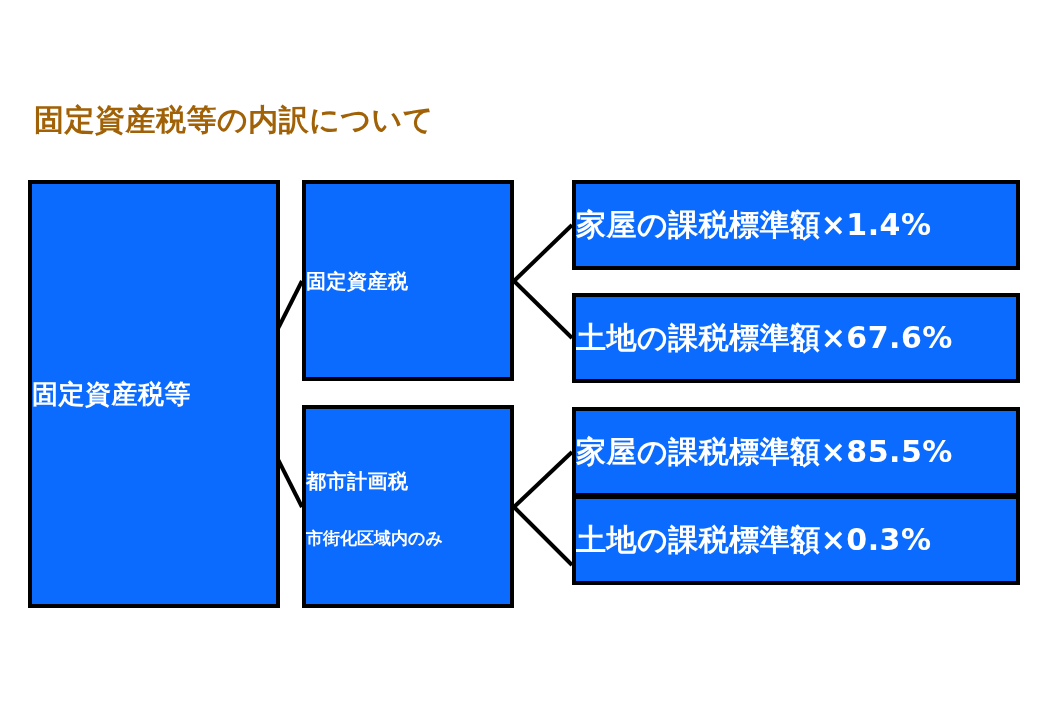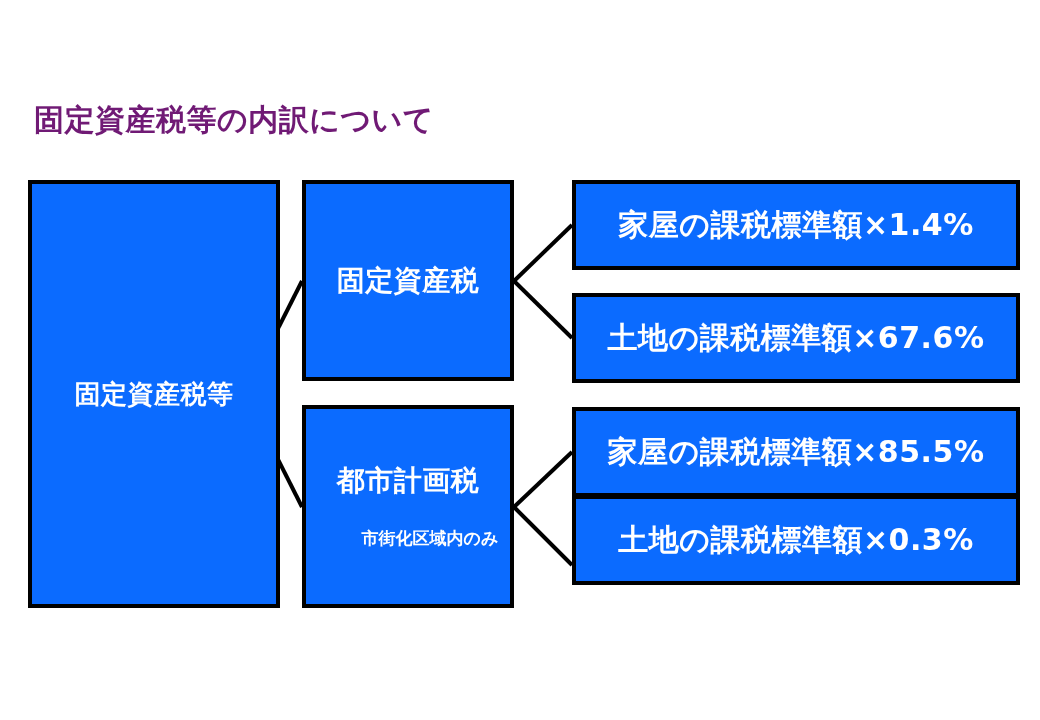--- a/index.html
+++ b/index.html
@@ -18,52 +18,51 @@
     width: 1040px;
     height: 720px;
     background: #ffffff;
   }
   #title {
     position: absolute;
     left: 34px;
     top: 100px;
     font-size: 30px;
     font-weight: bold;
-    color: #701a75;
+    color: #a16207;
     letter-spacing: 0.5px;
     white-space: nowrap;
     line-height: 40px;
   }
   .node {
     position: absolute;
     box-sizing: border-box;
     background: #0B6BFF;
     border: 4px solid #000000;
     display: flex;
     flex-direction: column;
-    align-items: center;
+    align-items: flex-start;
     justify-content: center;
     color: #ffffff;
     text-align: center;
   }
   .node .main-label {
-    font-size: 28px;
+    font-size: 20px;
     font-weight: bold;
     letter-spacing: 0.5px;
     line-height: 34px;
     white-space: nowrap;
   }
   .node .sub-label {
     font-size: 17px;
     font-weight: bold;
     letter-spacing: 0px;
     line-height: 22px;
     white-space: nowrap;
     margin-top: 1px;
-    margin-left: 44px;
   }
   #node-root {
     left: 28px;
     top: 180px;
     width: 252px;
     height: 428px;
   }
   #node-root .main-label { font-size: 26px; }
   #node-fixed-asset-tax {
     left: 302px;

